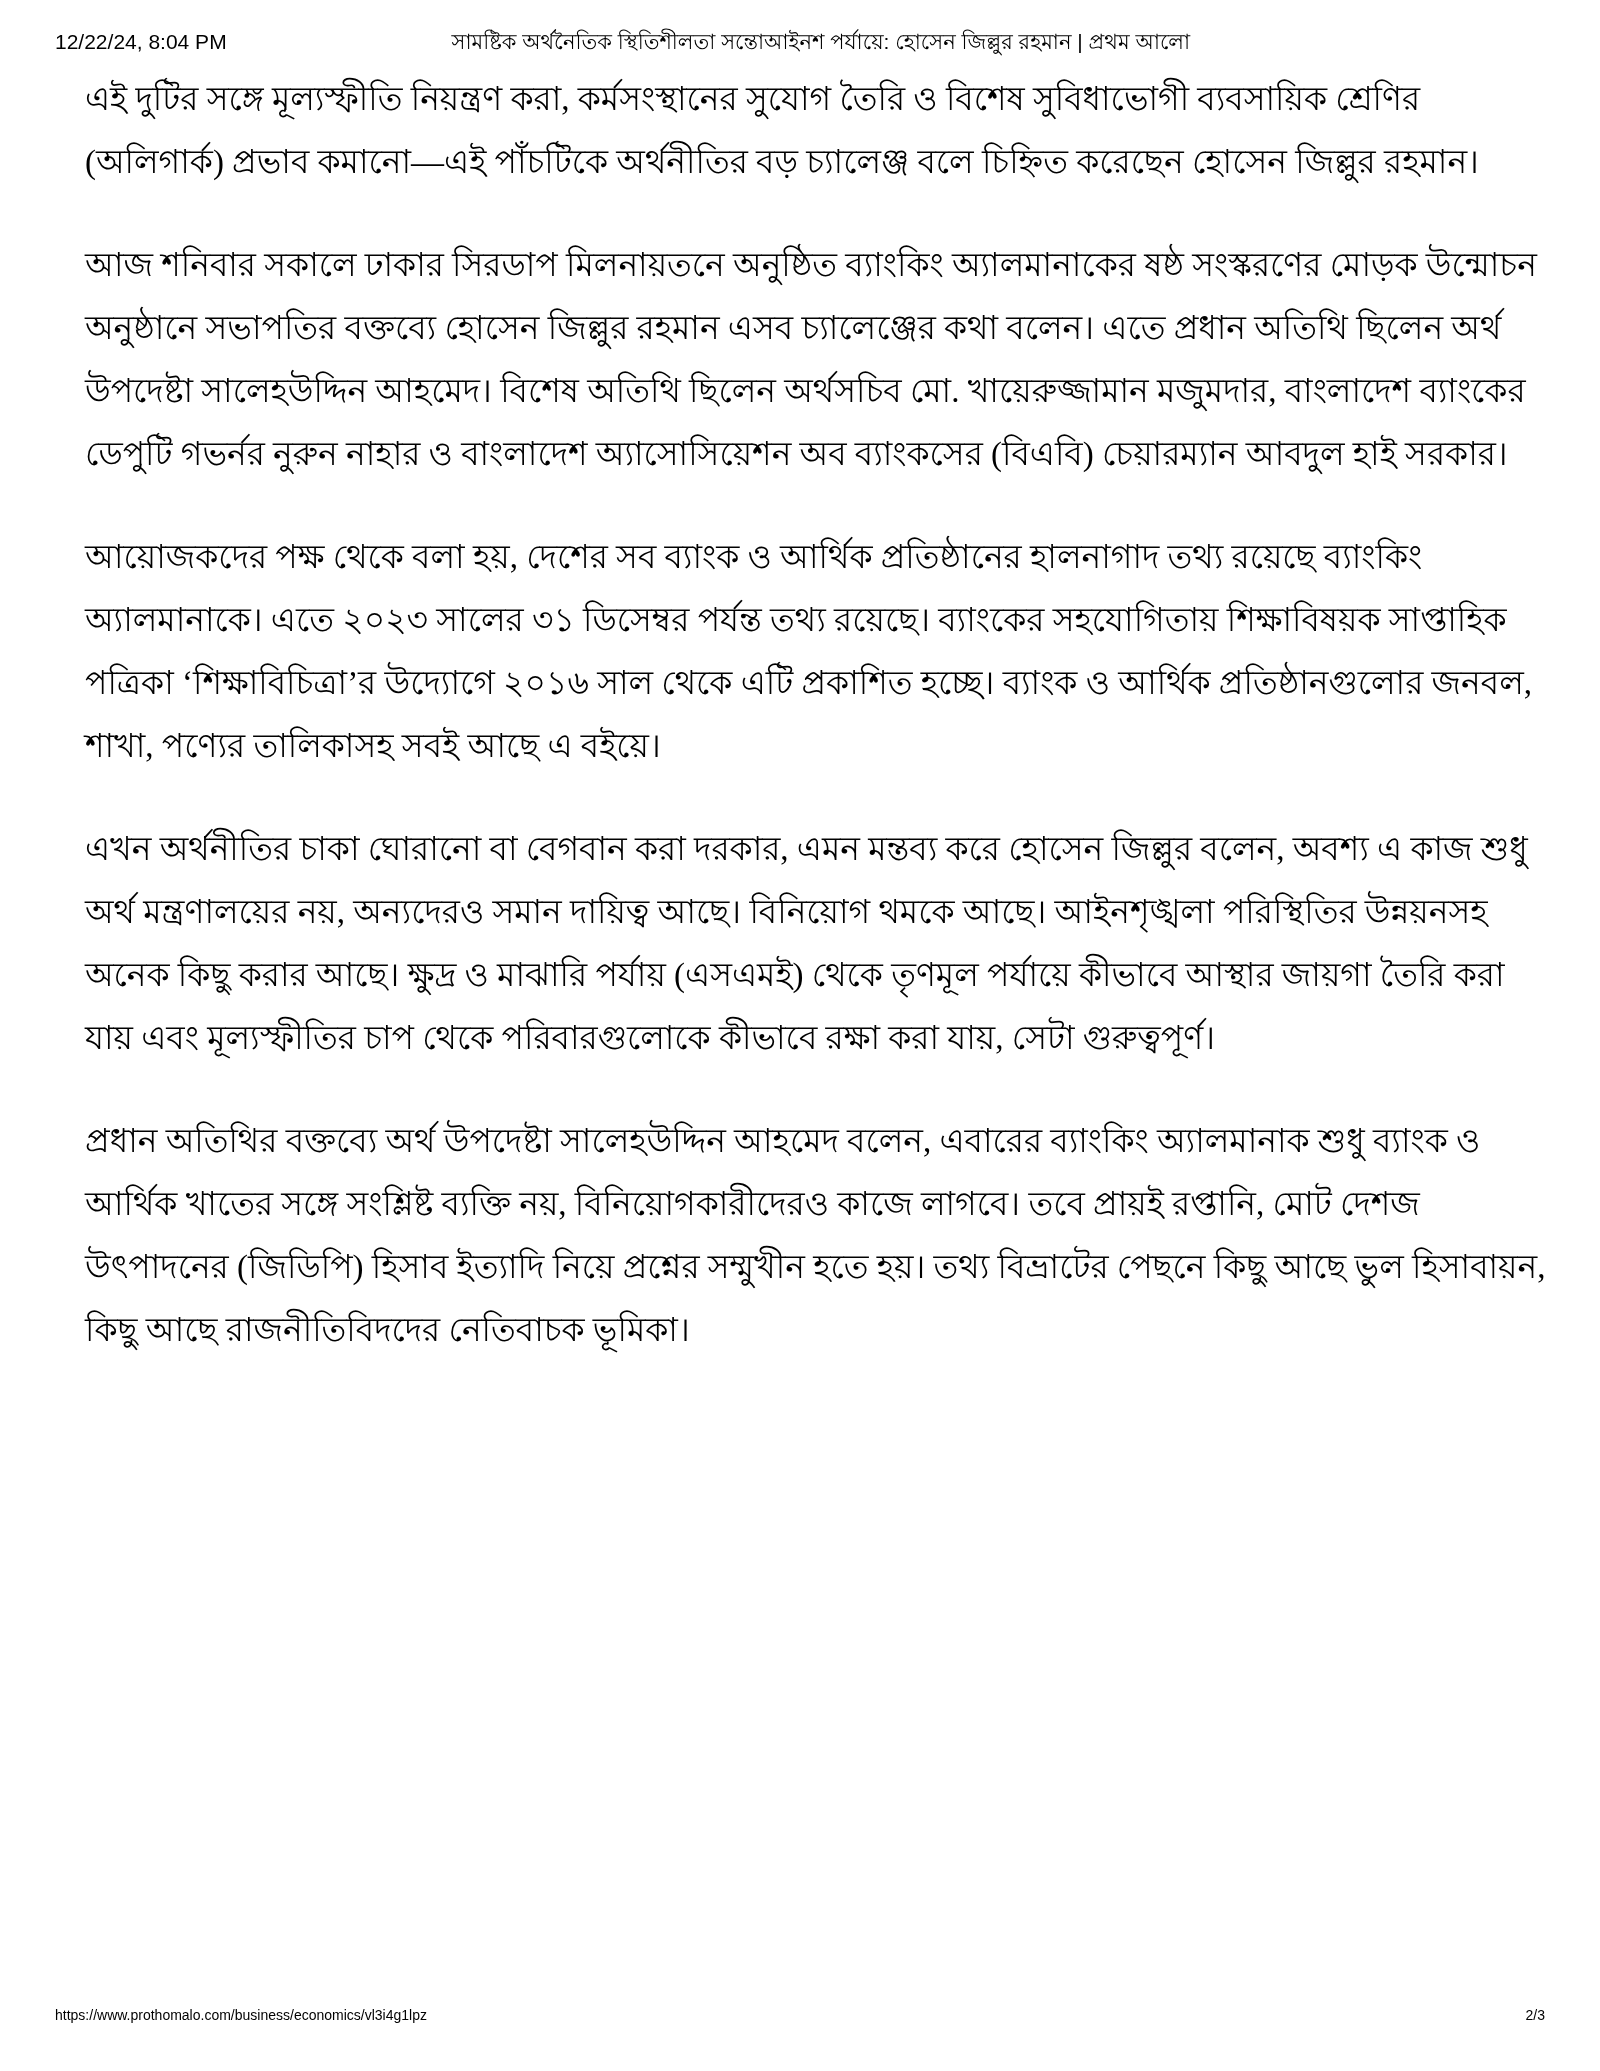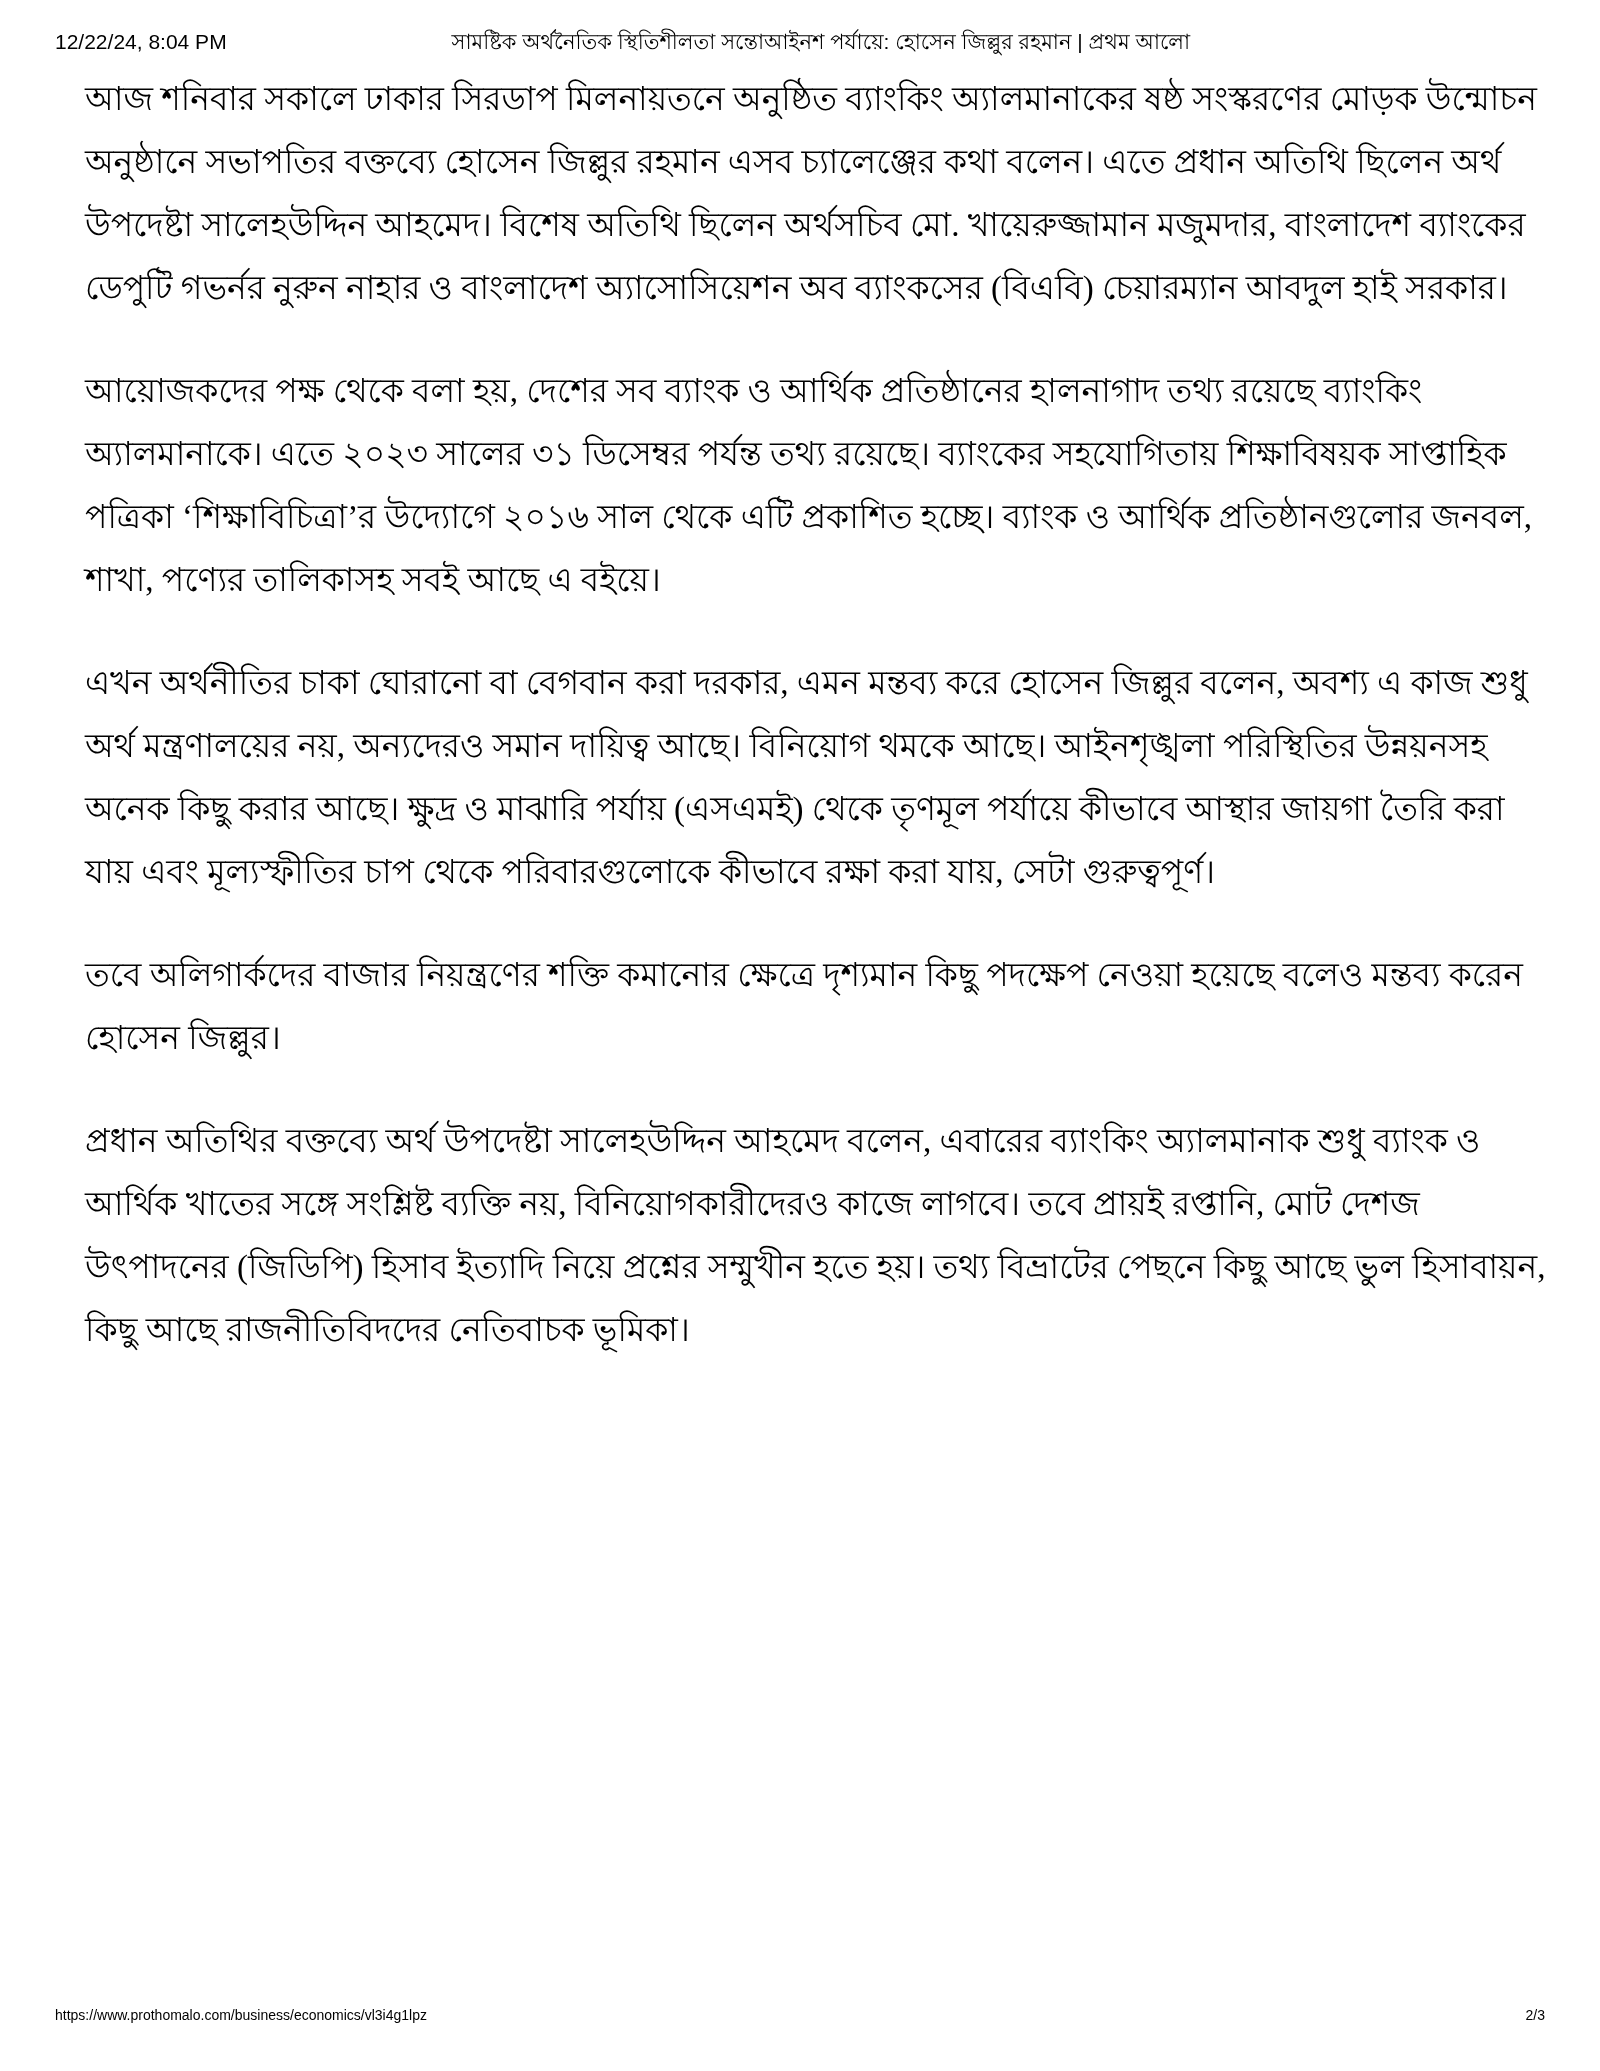--- a/index.html
+++ b/index.html
@@ -66,24 +66,24 @@
 <body>
 
 <div class="page">
 
   <div class="print-header">
     <span class="timestamp">12/22/24, 8:04 PM</span>
     <span class="doc-title">সামষ্টিক অর্থনৈতিক স্থিতিশীলতা সন্তোআইনশ পর্যায়ে: হোসেন জিল্লুর রহমান | প্রথম আলো</span>
   </div>
 
   <div class="content">
+    <p>এই দুটির সঙ্গে মূল্যস্ফীতি নিয়ন্ত্রণ করা, কর্মসংস্থানের সুযোগ তৈরি ও বিশেষ সুবিধাভোগী ব্যবসায়িক শ্রেণির (অলিগার্ক) প্রভাব কমানো—এই পাঁচটিকে অর্থনীতির বড় চ্যালেঞ্জ বলে চিহ্নিত করেছেন হোসেন জিল্লুর রহমান।</p>
     <p>আজ শনিবার সকালে ঢাকার সিরডাপ মিলনায়তনে অনুষ্ঠিত ব্যাংকিং অ্যালমানাকের ষষ্ঠ সংস্করণের মোড়ক উন্মোচন অনুষ্ঠানে সভাপতির বক্তব্যে হোসেন জিল্লুর রহমান এসব চ্যালেঞ্জের কথা বলেন। এতে প্রধান অতিথি ছিলেন অর্থ উপদেষ্টা সালেহউদ্দিন আহমেদ। বিশেষ অতিথি ছিলেন অর্থসচিব মো. খায়েরুজ্জামান মজুমদার, বাংলাদেশ ব্যাংকের ডেপুটি গভর্নর নুরুন নাহার ও বাংলাদেশ অ্যাসোসিয়েশন অব ব্যাংকসের (বিএবি) চেয়ারম্যান আবদুল হাই সরকার।</p>
     <p>আয়োজকদের পক্ষ থেকে বলা হয়, দেশের সব ব্যাংক ও আর্থিক প্রতিষ্ঠানের হালনাগাদ তথ্য রয়েছে ব্যাংকিং অ্যালমানাকে। এতে ২০২৩ সালের ৩১ ডিসেম্বর পর্যন্ত তথ্য রয়েছে। ব্যাংকের সহযোগিতায় শিক্ষাবিষয়ক সাপ্তাহিক পত্রিকা ‘শিক্ষাবিচিত্রা’র উদ্যোগে ২০১৬ সাল থেকে এটি প্রকাশিত হচ্ছে। ব্যাংক ও আর্থিক প্রতিষ্ঠানগুলোর জনবল, শাখা, পণ্যের তালিকাসহ সবই আছে এ বইয়ে।</p>
     <p>এখন অর্থনীতির চাকা ঘোরানো বা বেগবান করা দরকার, এমন মন্তব্য করে হোসেন জিল্লুর বলেন, অবশ্য এ কাজ শুধু অর্থ মন্ত্রণালয়ের নয়, অন্যদেরও সমান দায়িত্ব আছে। বিনিয়োগ থমকে আছে। আইনশৃঙ্খলা পরিস্থিতির উন্নয়নসহ অনেক কিছু করার আছে। ক্ষুদ্র ও মাঝারি পর্যায় (এসএমই) থেকে তৃণমূল পর্যায়ে কীভাবে আস্থার জায়গা তৈরি করা যায় এবং মূল্যস্ফীতির চাপ থেকে পরিবারগুলোকে কীভাবে রক্ষা করা যায়, সেটা গুরুত্বপূর্ণ।</p>
-    <p>তবে অলিগার্কদের বাজার নিয়ন্ত্রণের শক্তি কমানোর ক্ষেত্রে দৃশ্যমান কিছু পদক্ষেপ নেওয়া হয়েছে বলেও মন্তব্য করেন হোসেন জিল্লুর।</p>
     <p>প্রধান অতিথির বক্তব্যে অর্থ উপদেষ্টা সালেহউদ্দিন আহমেদ বলেন, এবারের ব্যাংকিং অ্যালমানাক শুধু ব্যাংক ও আর্থিক খাতের সঙ্গে সংশ্লিষ্ট ব্যক্তি নয়, বিনিয়োগকারীদেরও কাজে লাগবে। তবে প্রায়ই রপ্তানি, মোট দেশজ উৎপাদনের (জিডিপি) হিসাব ইত্যাদি নিয়ে প্রশ্নের সম্মুখীন হতে হয়। তথ্য বিভ্রাটের পেছনে কিছু আছে ভুল হিসাবায়ন, কিছু আছে রাজনীতিবিদদের নেতিবাচক ভূমিকা।</p>
   </div>
 
   <div class="print-footer">
     <span class="footer-url">https://www.prothomalo.com/business/economics/vl3i4g1lpz</span>
     <span class="footer-page-number">2/3</span>
   </div>
 
 </div>
 

